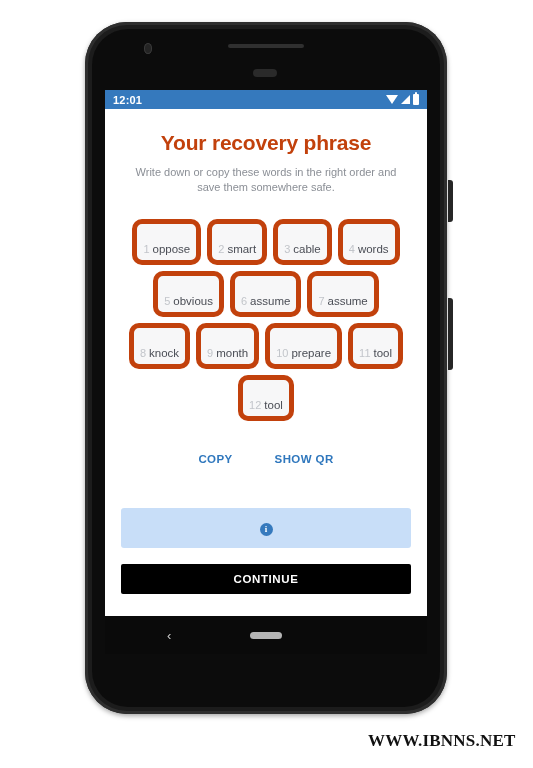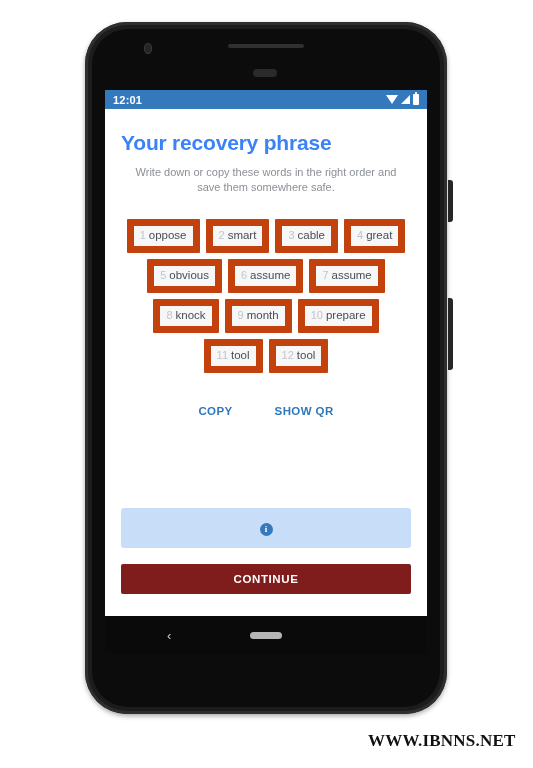--- a/index.html
+++ b/index.html
@@ -136,46 +136,47 @@
   
   .app {
     padding: 0 16px;
     box-sizing: border-box;
     height: calc(100% - 19px);
     display: flex;
     flex-direction: column;
   }
   .title {
     margin: 22px 0 0 0;
+    text-align: center;
     font-size: 21px;
     font-weight: bold;
-    color: #3b82f6;
+    color: #c2410c;
     letter-spacing: -0.2px;
   }
   .subtitle {
     margin: 10px 6px 0 6px;
     text-align: center;
     font-size: 11px;
     line-height: 15px;
     color: #8b8f96;
   }
 
   .words {
     margin-top: 24px;
     display: flex;
     flex-wrap: wrap;
     justify-content: center;
     gap: 6px 6px;
     padding: 0 2px;
   }
   .chip {
     background: #f7f7f8;
-    border: 7px solid #c2410c;
-    border-radius: 1px;
-    padding: 3px 6px 4px 6px;
+    border: 5px solid #c2410c;
+    border-radius: 10px;
+    padding: 19px 6px 4px 6px;
     font-size: 11.5px;
     color: #4a4d55;
     white-space: nowrap;
     line-height: 13px;
   }
   .chip .idx {
     color: #c2c5ca;
     margin-right: 3px;
     font-size: 11px;
   }
@@ -221,21 +222,21 @@
   }
   .notice-text {
     margin-top: 6px;
     font-size: 10.5px;
     line-height: 14px;
     color: #5e6166;
   }
 
   .continue {
     margin: 16px 0 22px 0;
-    background: #7f1d1d;
+    background: #000000;
     border: none;
     border-radius: 2px;
     color: #ffffff;
     font-size: 11.5px;
     font-weight: bold;
     letter-spacing: .6px;
     height: 30px;
     width: 100%;
     font-family: "Liberation Sans", sans-serif;
     cursor: pointer;
@@ -310,21 +311,21 @@
 
     <div class="app">
 
       <h1 class="title">Your recovery phrase</h1>
       <p class="subtitle">Write down or copy these words in the right order and save them somewhere safe.</p>
 
       <div class="words" id="words-container">
           <span class="chip"><span class="idx">1</span><span>oppose</span></span>
           <span class="chip"><span class="idx">2</span><span>smart</span></span>
           <span class="chip"><span class="idx">3</span><span>cable</span></span>
-          <span class="chip"><span class="idx">4</span><span>great</span></span>
+          <span class="chip"><span class="idx">4</span><span>words</span></span>
           <span class="chip"><span class="idx">5</span><span>obvious</span></span>
           <span class="chip"><span class="idx">6</span><span>assume</span></span>
           <span class="chip"><span class="idx">7</span><span>assume</span></span>
           <span class="chip"><span class="idx">8</span><span>knock</span></span>
           <span class="chip"><span class="idx">9</span><span>month</span></span>
           <span class="chip"><span class="idx">10</span><span>prepare</span></span>
           <span class="chip"><span class="idx">11</span><span>tool</span></span>
           <span class="chip"><span class="idx">12</span><span>tool</span></span>
         </div>
 

